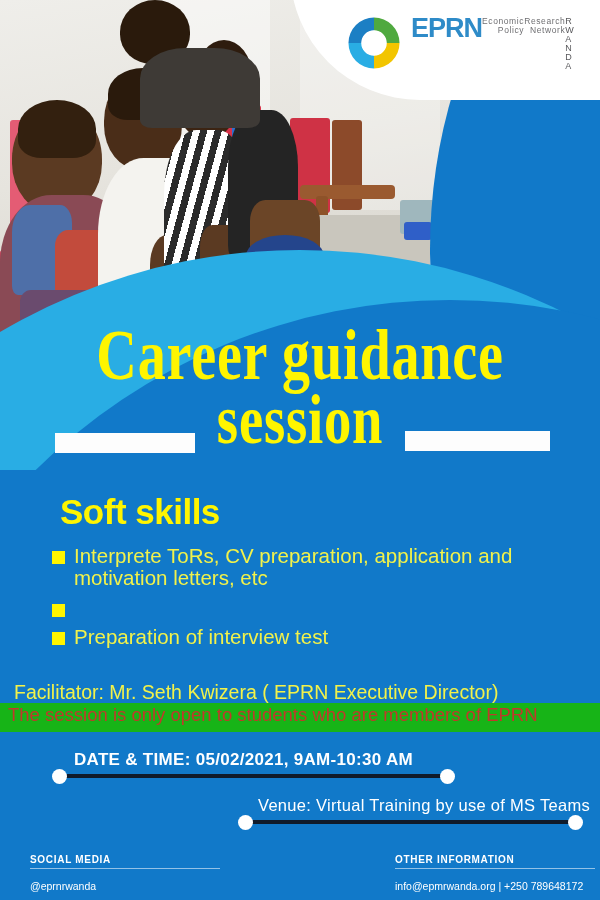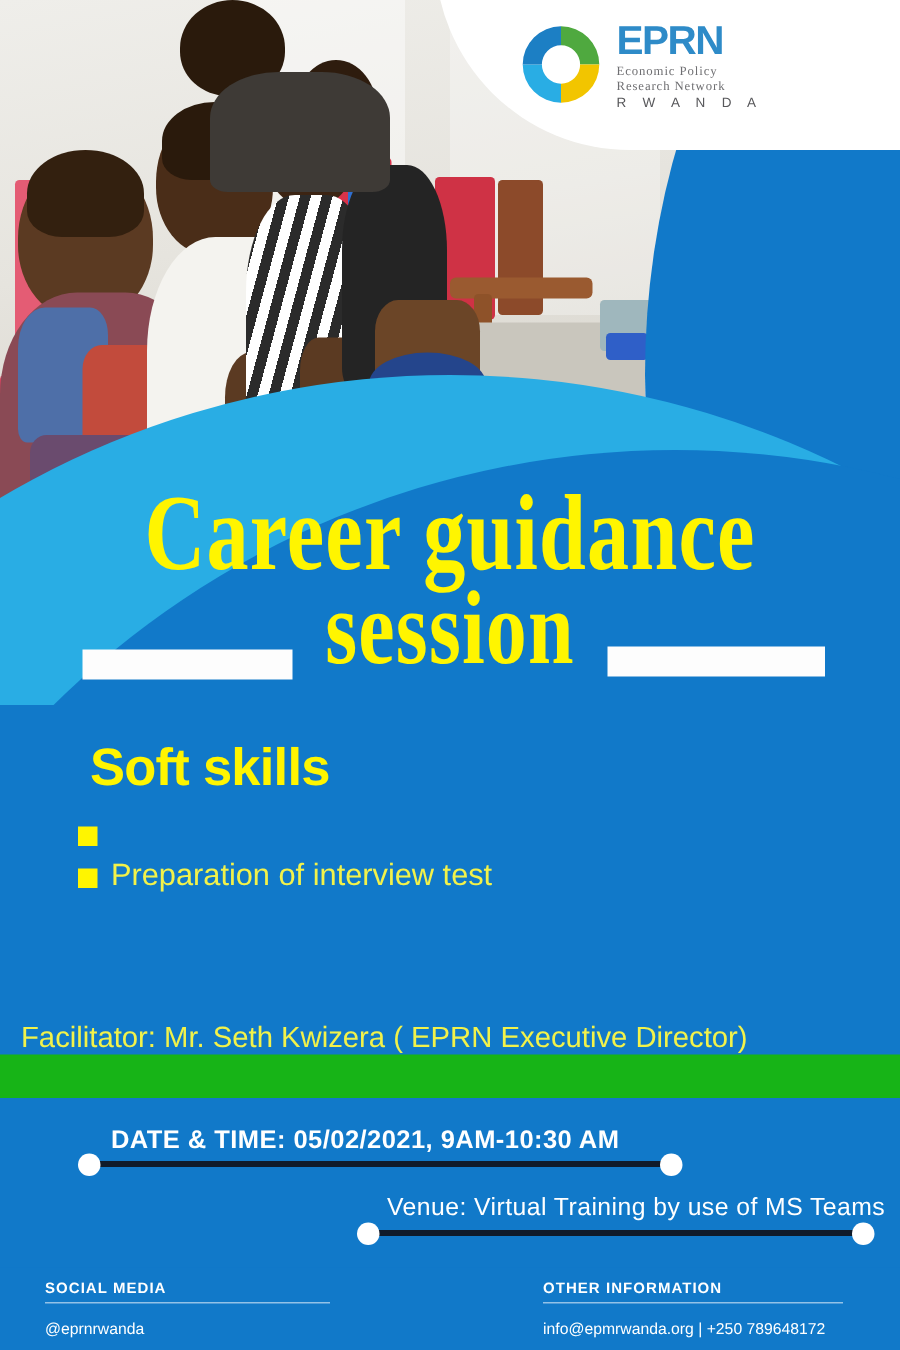--- a/index.html
+++ b/index.html
@@ -79,28 +79,28 @@
     border-radius:0 0 0 120px;
   }
 
   
   #logo{
     position:absolute;left:345px;top:8px;
     width:240px;height:70px;
     display:flex;align-items:center;gap:8px;
   }
   #logoMark{width:58px;height:58px;flex:0 0 58px;}
-  #logoText{display:flex;flex-direction:column;line-height:1;}
+  #logoText{display:flex;flex-direction:row;line-height:1;}
   .lt-eprn{
     font-size:27px;font-weight:bold;color:#2E8BC8;
     letter-spacing:-1px;font-family:"Liberation Sans",sans-serif;
   }
   .lt-sub{
     font-size:8.5px;color:#6f6f72;letter-spacing:.6px;
-    margin-top:2px;font-family:Liberation Serif, serif;
+    margin-top:2px;font-family:Liberation Sans, sans-serif;text-align:right;
   }
   .lt-rw{
     font-size:9px;color:#58585b;letter-spacing:4.2px;margin-top:2px;
     font-family:"Liberation Sans",sans-serif;
   }
 
   
   #title{
     position:absolute;left:0;top:322px;width:600px;
     text-align:center;z-index:30;
@@ -201,21 +201,21 @@
     padding-bottom:3px;border-bottom:1px solid rgba(255,255,255,.55);
     font-family:"Liberation Sans",sans-serif;white-space:nowrap;
   }
   .fval{
     color:#ffffff;font-size:10.5px;margin-top:11px;
     font-family:"Liberation Sans",sans-serif;white-space:nowrap;
   }
   #fc1{left:30px;width:190px;}
   #fc1 .fval{text-align:left;padding-right:18px;}
   #fc2{left:228px;width:140px;}
-  #fc3{left:362px;width:200px;}
+  #fc3{left:395px;width:200px;}
 </style>
 </head>
 <body>
 
 <div id="poster">
 
   <div id="photo">
     <div class="wall"></div>
     <div class="wallpanel" style="left:150px;top:0;width:120px;height:230px;"></div>
     <div class="wallpanel" style="left:300px;top:10px;width:140px;height:200px;background:rgba(255,255,255,.3);"></div>
@@ -307,30 +307,35 @@
   <div id="softskills">Soft skills</div>
 
   <div id="title">
     <div class="title-line l1">Career guidance</div>
     <div class="title-line l2">session</div>
   </div>
 
   <div id="bullets">
     <div class="bullet">
       <span class="sq"></span>
+      <span class="btext">Interprete ToRs, CV preparation, application and motivation letters, etc</span>
+    </div>
+    <div class="bullet">
+      <span class="sq"></span>
     </div>
     <div class="bullet">
       <span class="sq"></span>
       <span class="btext">Preparation of interview test</span>
     </div>
   </div>
 
   <div id="facilitator">Facilitator: Mr. Seth Kwizera ( EPRN Executive Director)</div>
 
   <div id="greenband"></div>
+  <div id="greentext">The session is only open to students who are members of EPRN</div>
 
   <div class="infoline" id="dateline">
     <div class="iline-rail"></div>
     <div class="dot d1"></div>
     <div class="dot d2"></div>
     <div class="iline-text">DATE &amp; TIME: 05/02/2021, 9AM-10:30 AM</div>
   </div>
 
   <div class="infoline" id="venueline">
     <div class="iline-rail"></div>

